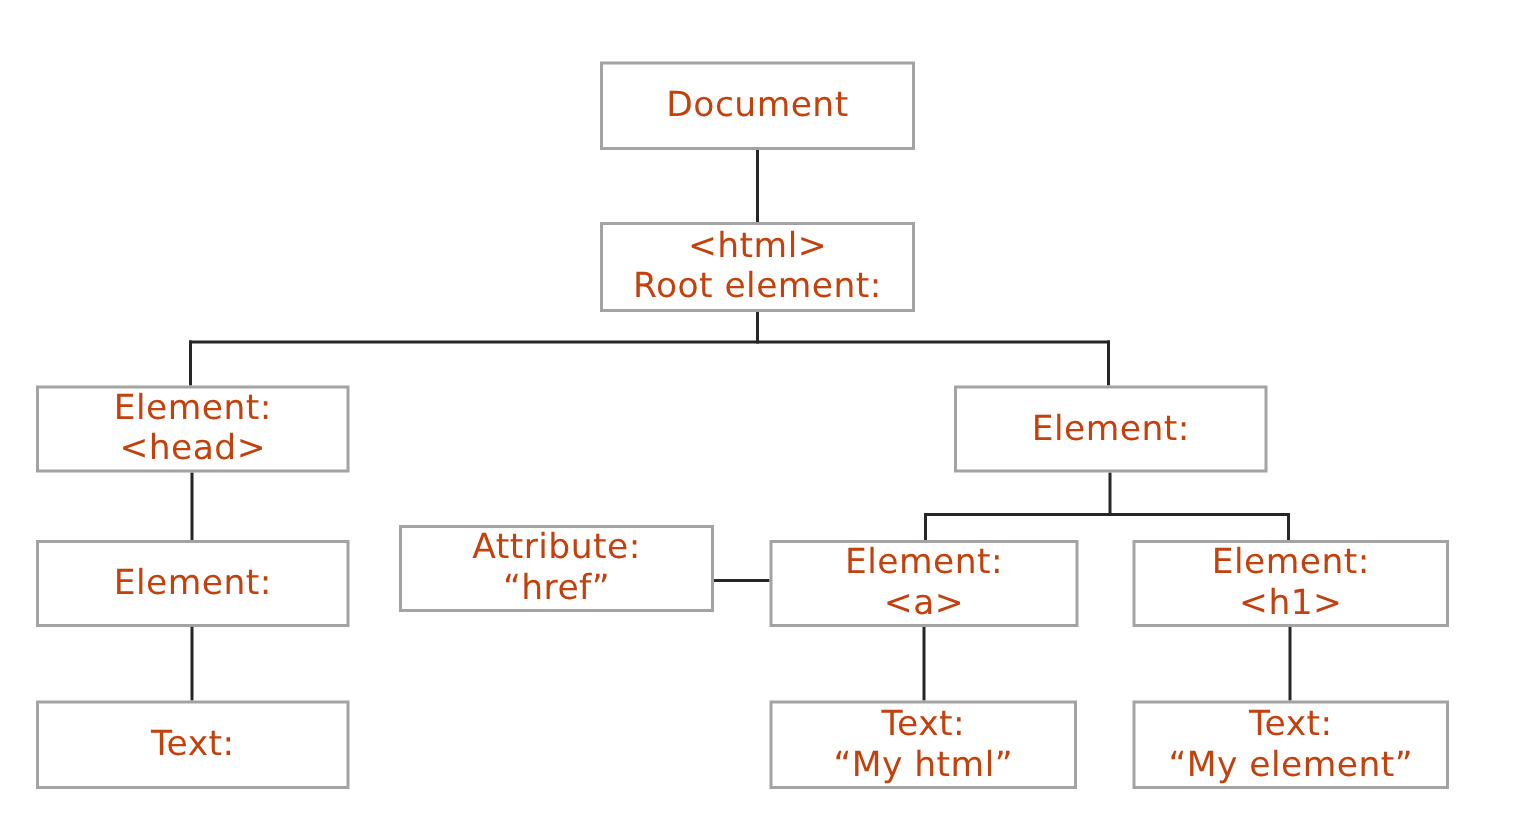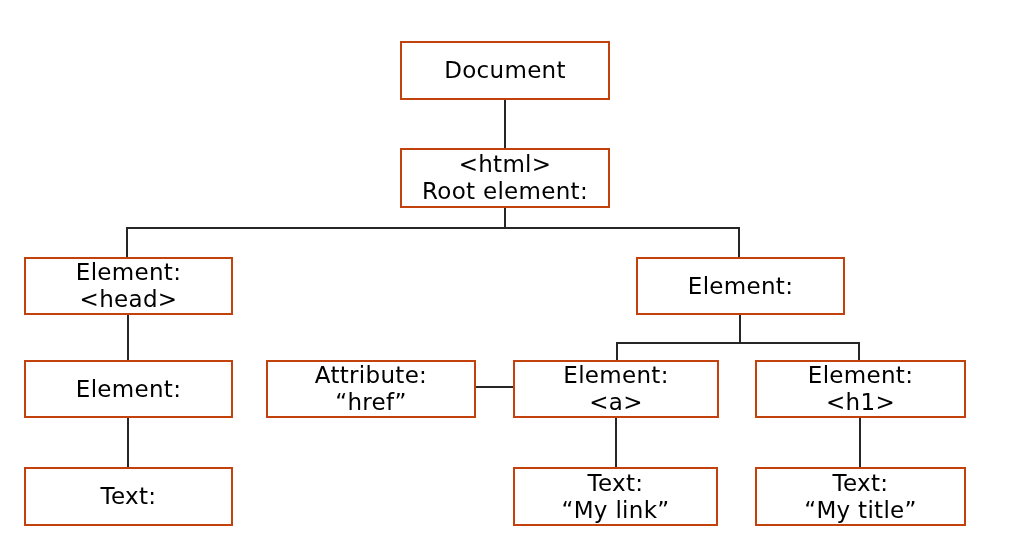--- a/index.html
+++ b/index.html
@@ -12,27 +12,27 @@
     width: 1010px;
     height: 560px;
     background: #ffffff;
     font-family: "DejaVu Sans", "Liberation Sans", sans-serif;
     overflow: hidden;
   }
   .node {
     position: absolute;
     box-sizing: border-box;
     background: #ffffff;
-    border: 2px solid #c2410c;
+    border: 2px solid #a3a3a3;
     display: flex;
     flex-direction: column;
     align-items: center;
     justify-content: center;
     text-align: center;
-    color: #000000;
+    color: #c2410c;
     font-size: 23px;
     line-height: 27px;
     letter-spacing: 0.3px;
     white-space: nowrap;
     z-index: 2;
   }
   .node span { display: block; }
   .line {
     position: absolute;
     background: #262626;
@@ -76,42 +76,42 @@
   </div>
 
   <div class="node" style="left:636px; top:257px; width:209px; height:58px">
     <span>Element:</span>
   </div>
 
   <div class="node" style="left:24px;  top:360px; width:209px; height:58px">
     <span>Element:</span>
   </div>
 
-  <div class="node" style="left:266px; top:360px; width:210px; height:58px">
+  <div class="node" style="left:266px; top:350px; width:210px; height:58px">
     <span>Attribute:</span>
     <span>“href”</span>
   </div>
 
   <div class="node" style="left:513px; top:360px; width:206px; height:58px">
     <span>Element:</span>
     <span>&lt;a&gt;</span>
   </div>
 
   <div class="node" style="left:755px; top:360px; width:211px; height:58px">
     <span>Element:</span>
     <span>&lt;h1&gt;</span>
   </div>
 
   <div class="node" style="left:24px;  top:467px; width:209px; height:59px">
     <span>Text:</span>
   </div>
 
   <div class="node" style="left:513px; top:467px; width:205px; height:59px">
     <span>Text:</span>
-    <span>“My link”</span>
+    <span>“My html”</span>
   </div>
 
   <div class="node" style="left:755px; top:467px; width:211px; height:59px">
     <span>Text:</span>
-    <span>“My title”</span>
+    <span>“My element”</span>
   </div>
 
 </div>
 
 </body></html>

